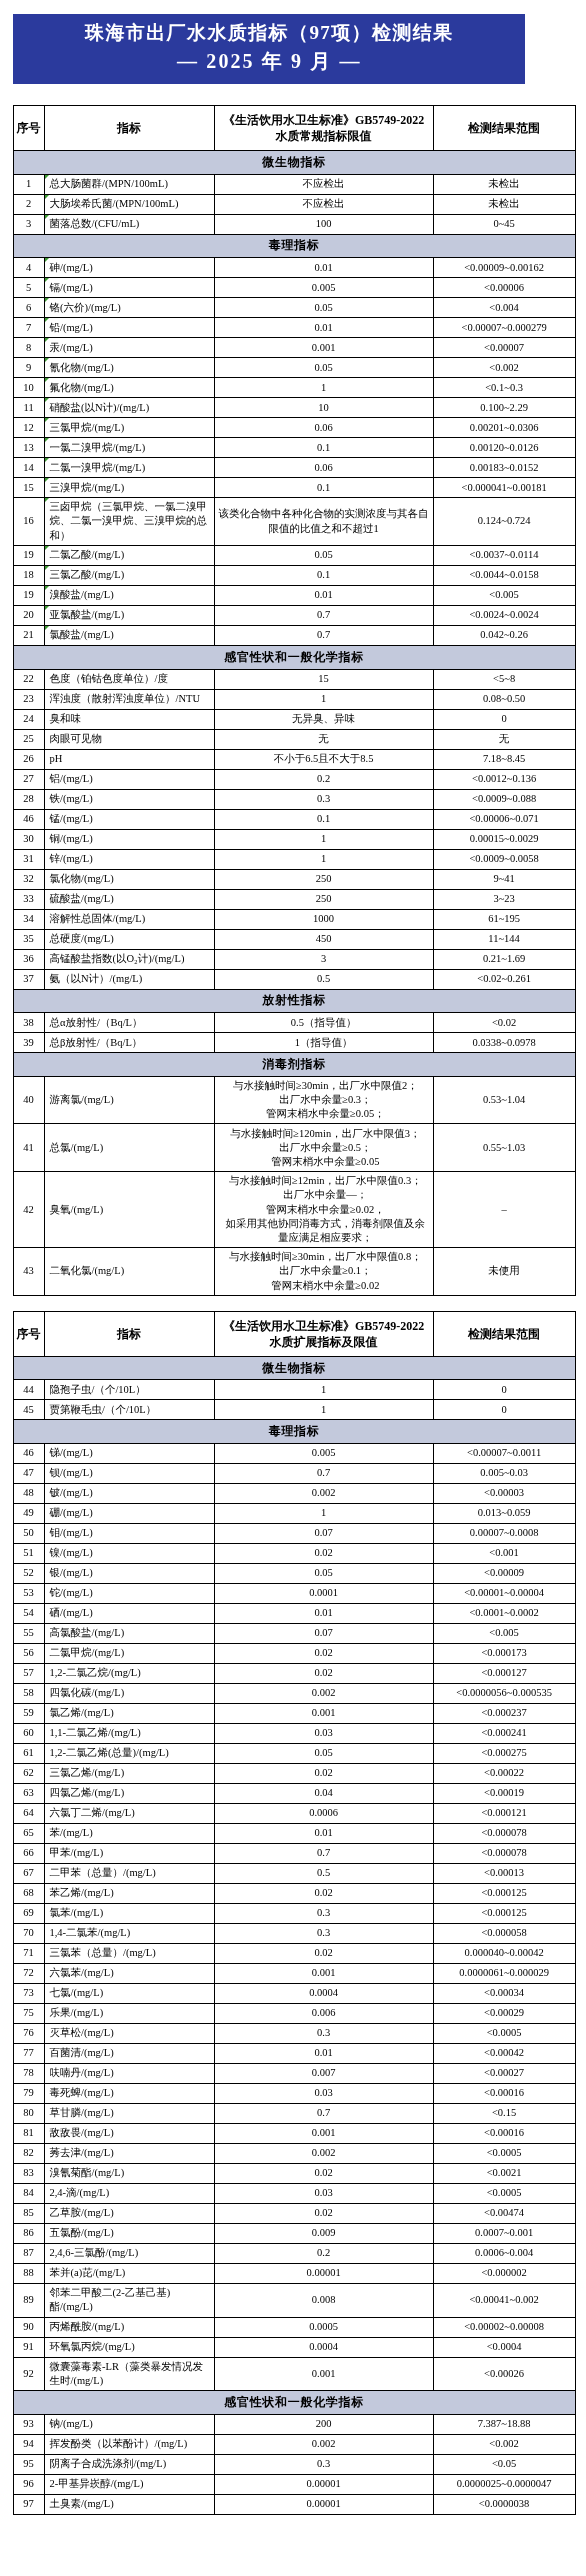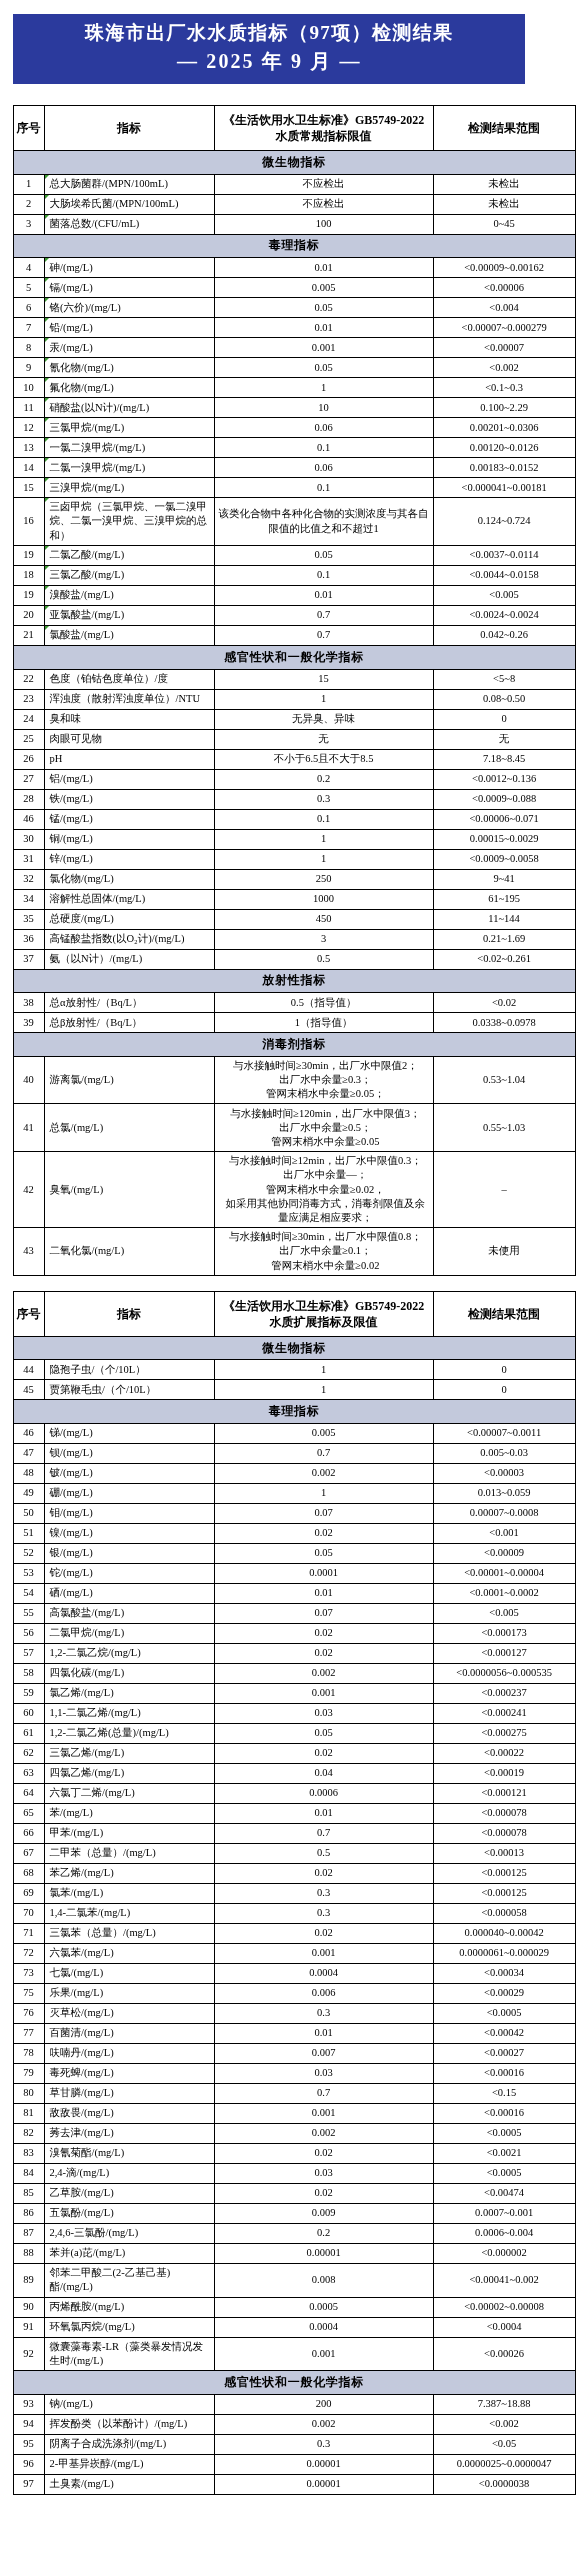--- a/index.html
+++ b/index.html
@@ -301,20 +301,26 @@
           <td class="lim">1</td>
           <td class="res">&lt;0.0009~0.0058</td>
         </tr>
         <tr class="data">
           <td class="no">32</td>
           <td class="ind">氯化物/(mg/L)</td>
           <td class="lim">250</td>
           <td class="res">9~41</td>
         </tr>
         <tr class="data">
+          <td class="no">33</td>
+          <td class="ind">硫酸盐/(mg/L)</td>
+          <td class="lim">250</td>
+          <td class="res">3~23</td>
+        </tr>
+        <tr class="data">
           <td class="no">34</td>
           <td class="ind">溶解性总固体/(mg/L)</td>
           <td class="lim">1000</td>
           <td class="res">61~195</td>
         </tr>
         <tr class="data">
           <td class="no">35</td>
           <td class="ind">总硬度/(mg/L)</td>
           <td class="lim">450</td>
           <td class="res">11~144</td>

